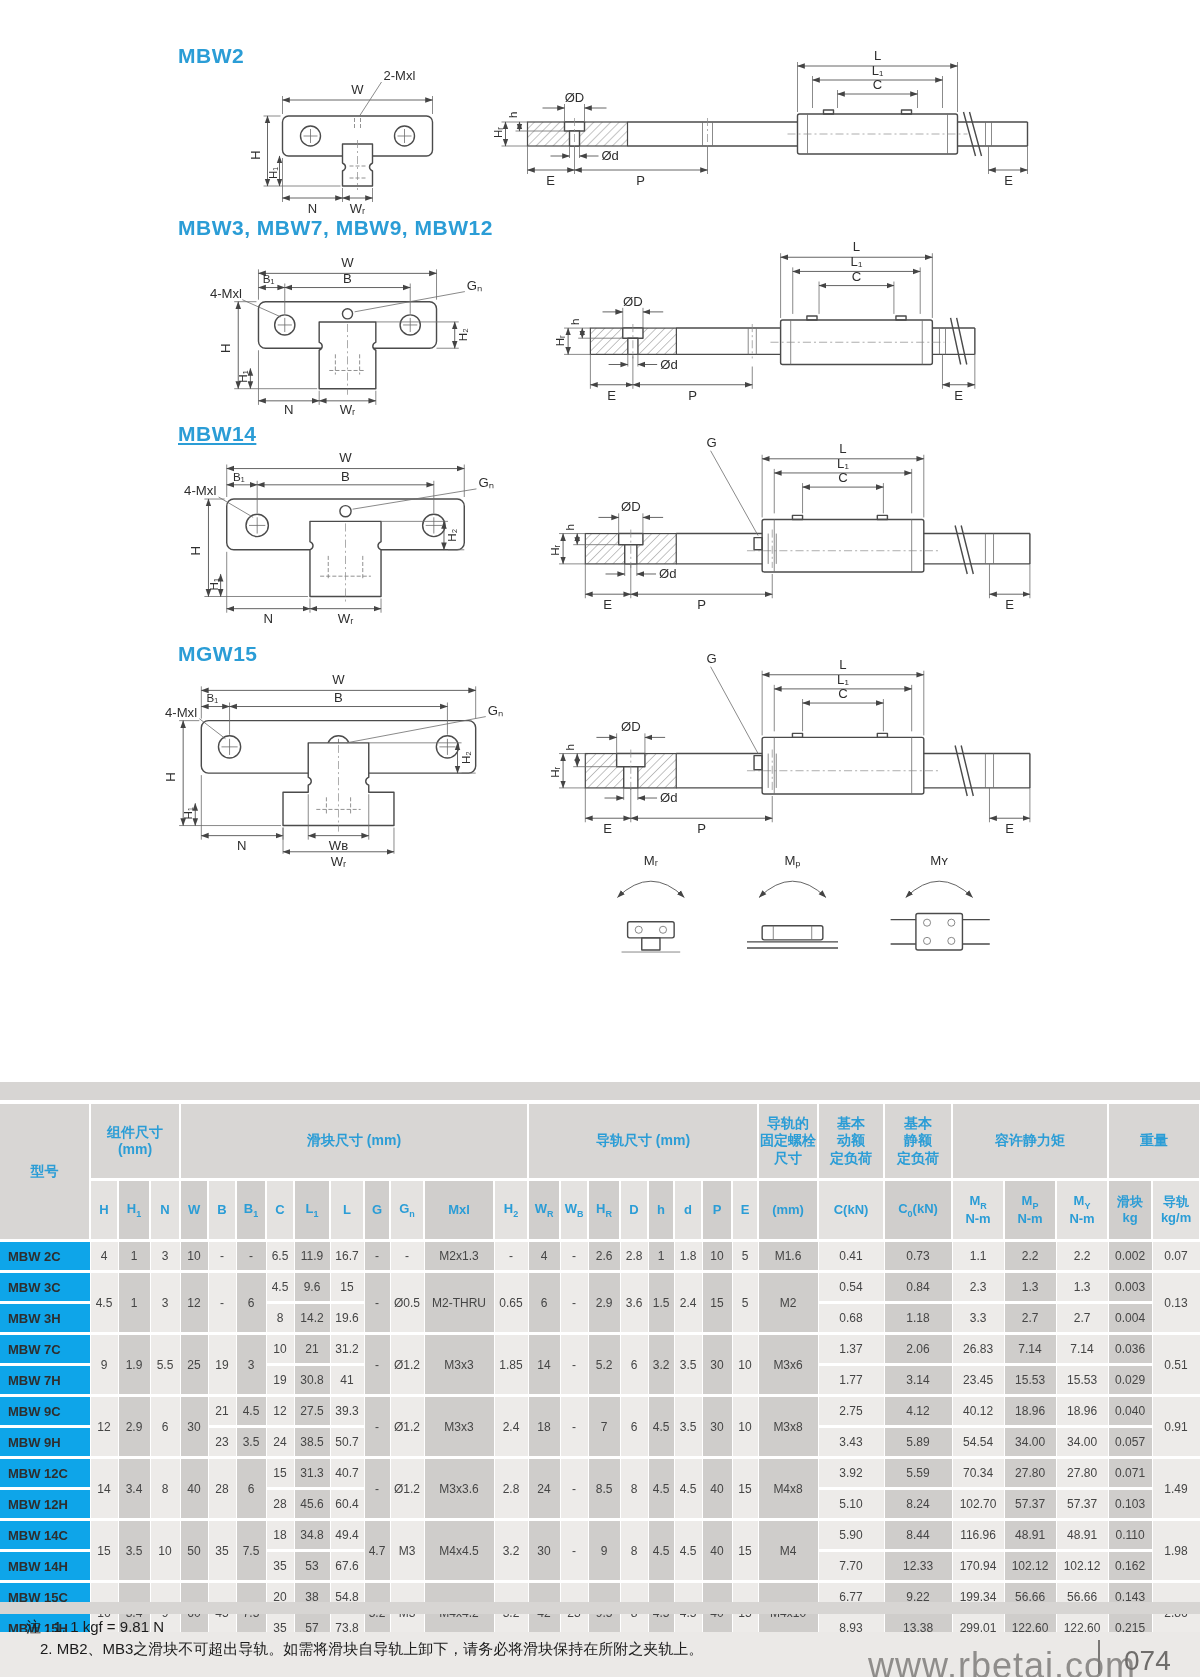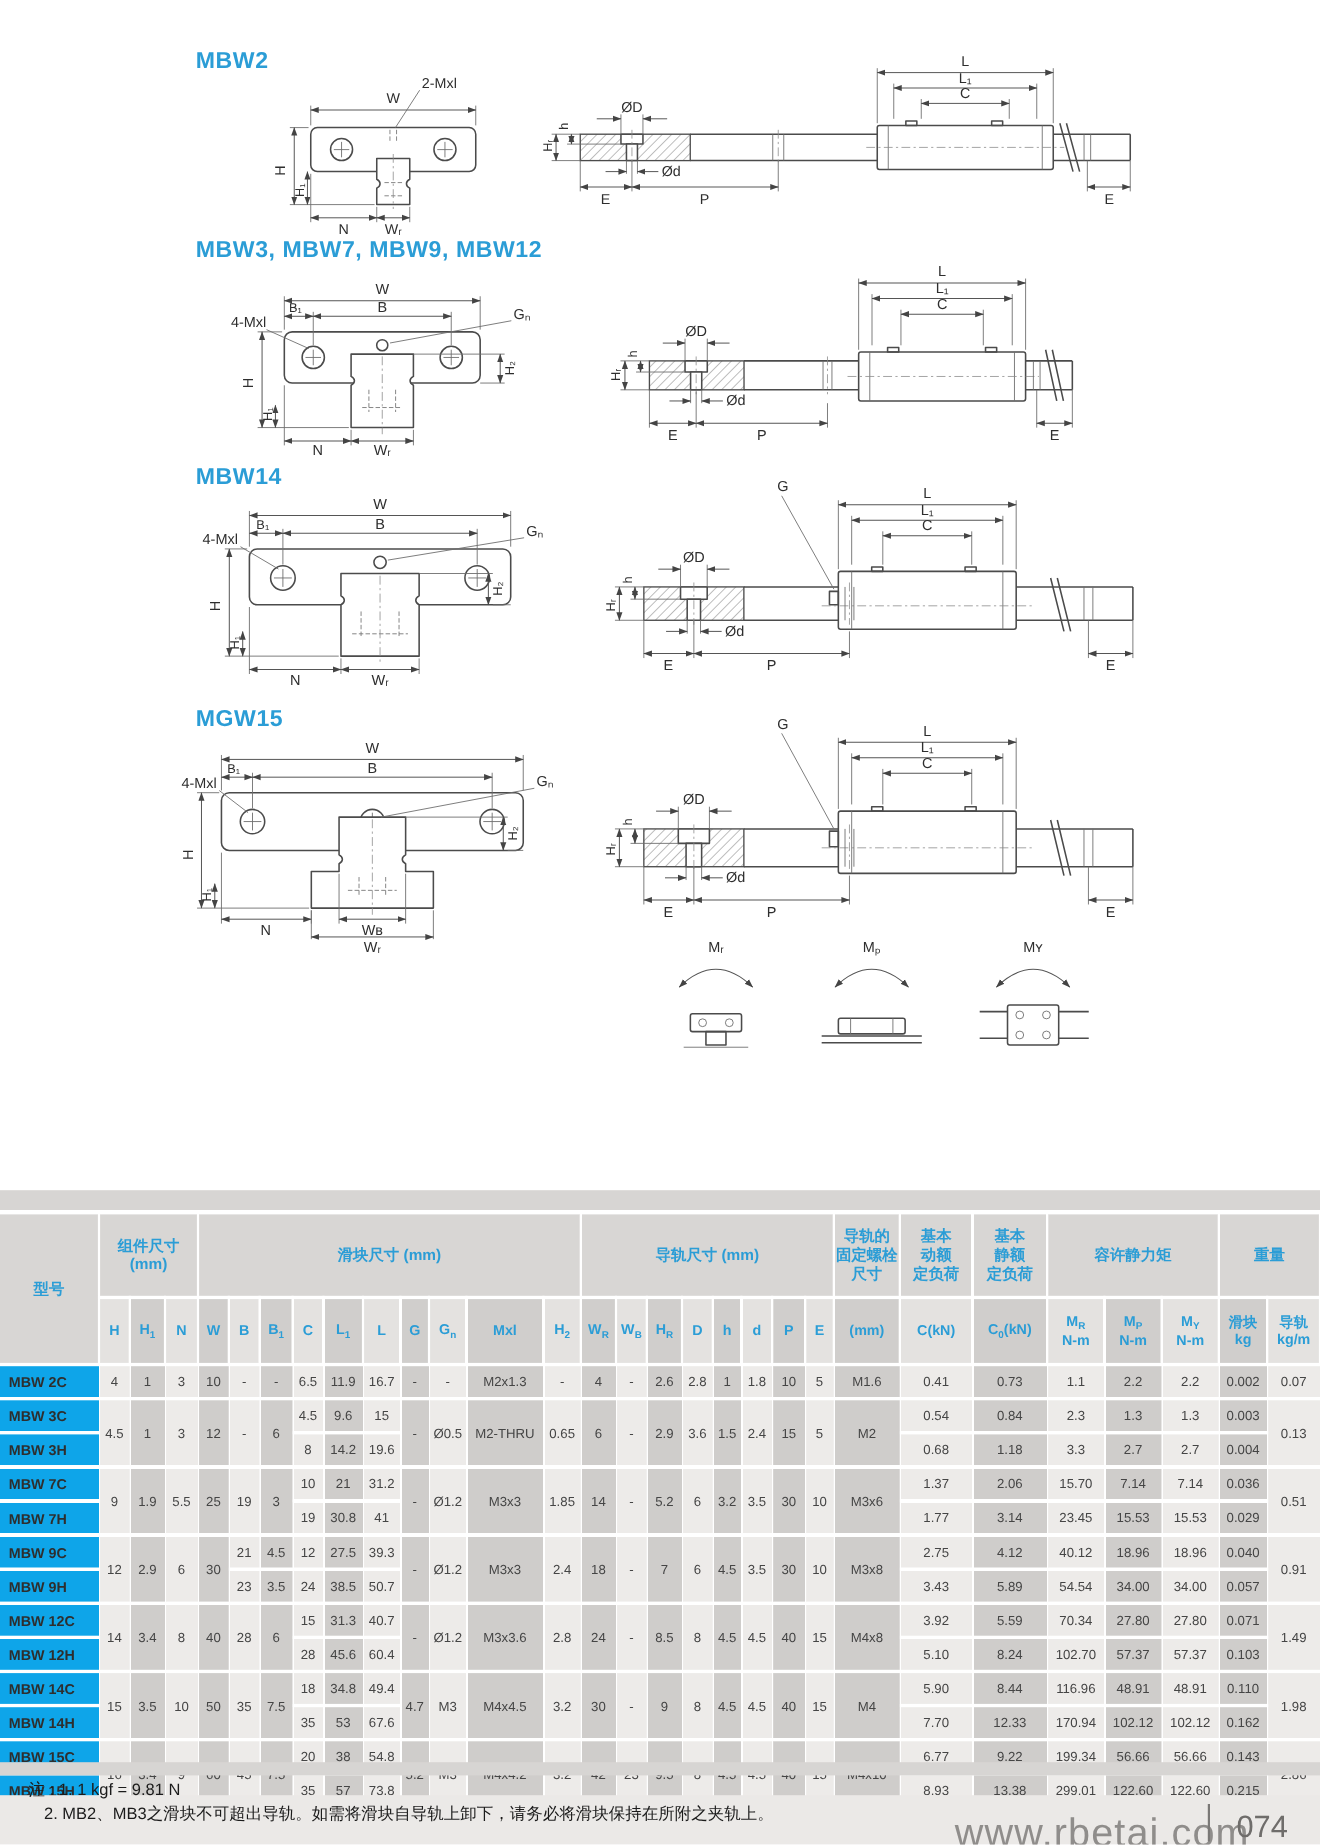--- a/index.html
+++ b/index.html
@@ -47,21 +47,21 @@
     </marker>
     <pattern id="hatch" width="6" height="6" patternUnits="userSpaceOnUse" patternTransform="rotate(45)">
       <rect width="6" height="6" fill="#fff"></rect>
       <line x1="0" y1="0" x2="0" y2="6" stroke="#8a8a8a" stroke-width="1"></line>
     </pattern>
   </defs>
 </svg>
 
 <div class="sec-title" style="left:178px;top:44px;">MBW2</div>
 <div class="sec-title" style="left:178px;top:216px;">MBW3, MBW7, MBW9, MBW12</div>
-<div class="sec-title" style="left:178px;top:422px;">MBW14</div>
+<div class="sec-title" style="left:178px;top:422px;text-decoration:underline;">MBW14</div>
 <div class="sec-title" style="left:178px;top:642px;">MGW15</div>
 
 <svg style="left:225px;top:66px;" width="265" height="150" viewBox="0 0 260 150">
   <rect class="d-fill" x="55" y="50" width="150" height="40" rx="6"></rect>
   <circle class="d-ln" cx="83" cy="70" r="10"></circle>
   <path class="d-thin" d="M76,70 H90 M83,63 V77"></path>
   <circle class="d-ln" cx="177" cy="70" r="10"></circle>
   <path class="d-thin" d="M170,70 H184 M177,63 V77"></path>
   <path class="d-fill" d="M115,78 L115,97 C119,99 119,103 115,105 L115,120 L145,120 L145,105 C141,103 141,99 145,97 L145,78 Z"></path>
   <path class="d-dash" d="M122,100 h16 M122,112 h16 M127,52 v10 M133,52 v10"></path>
@@ -642,21 +642,21 @@
           <td class="lt" rowspan="2">-</td>
           <td class="dk" rowspan="2">5.2</td>
           <td class="lt" rowspan="2">6</td>
           <td class="dk" rowspan="2">3.2</td>
           <td class="lt" rowspan="2">3.5</td>
           <td class="dk" rowspan="2">30</td>
           <td class="lt" rowspan="2">10</td>
           <td class="dk" rowspan="2">M3x6</td>
           <td class="lt">1.37</td>
           <td class="dk">2.06</td>
-          <td class="lt">15.70</td>
+          <td class="lt">26.83</td>
           <td class="dk">7.14</td>
           <td class="lt">7.14</td>
           <td class="dk">0.036</td>
           <td class="lt" rowspan="2">0.51</td>
         </tr>
         <tr>
           <td class="model">MBW 7H</td>
           <td class="lt">19</td>
           <td class="dk">30.8</td>
           <td class="lt">41</td>

